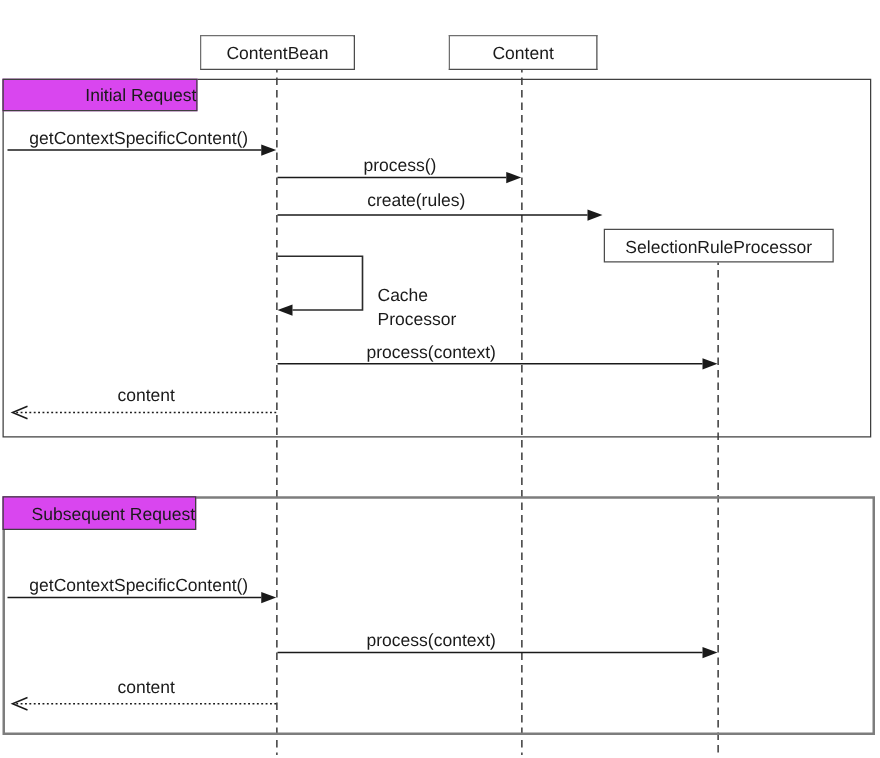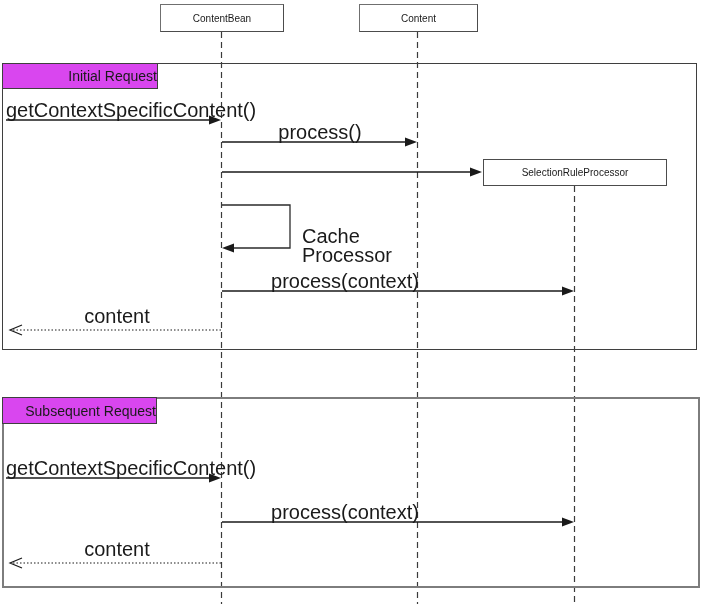--- a/index.html
+++ b/index.html
@@ -6,37 +6,37 @@
   .canvas{
     position:relative;width:704px;height:606px;background:#ffffff;
     font-family:"Liberation Sans","DejaVu Sans",sans-serif;
     color:#1a1a1a;overflow:hidden;
   }
   .layer{position:absolute;left:0;top:0;width:704px;height:606px;}
   .actor-box{
     position:absolute;background:#ffffff;
     border:1px solid #6f6f6f;border-right-color:#4c4c4c;border-bottom-color:#4c4c4c;
     display:flex;align-items:center;justify-content:center;
-    font-size:10px;white-space:nowrap;box-sizing:border-box;
+    font-size:14px;white-space:nowrap;box-sizing:border-box;margin-top:24px;
   }
   #actor-contentbean{left:160px;top:4px;width:124px;height:28px;}
   #actor-content{left:359px;top:4px;width:119px;height:28px;}
   #actor-selectionruleprocessor{left:483px;top:159px;width:184px;height:27px;border-color:#4c4c4c;}
   .frame{position:absolute;box-sizing:border-box;background:transparent;}
   #frame-initial{left:2px;top:63px;width:695px;height:287px;border:1px solid #3f3f3f;}
   #frame-subsequent{left:2px;top:397px;width:698px;height:191px;border:2px solid #7d7d7d;}
   .frame-label{
     position:absolute;background:#d946ef;border:1px solid #3f3f3f;
     display:flex;align-items:center;justify-content:flex-end;
     font-size:14px;white-space:nowrap;box-sizing:border-box;
   }
   #frame-label-initial{left:2px;top:63px;width:156px;height:26px;}
   #frame-label-subsequent{left:2px;top:397px;width:155px;height:27px;}
   .msg-label{
-    position:absolute;font-size:20px;text-align:center;
+    position:absolute;font-size:14px;text-align:center;
     white-space:nowrap;line-height:15px;
   }
   #lbl-f1-m1{left:6px;top:103px;width:210px;}
   #lbl-f1-m2{left:222px;top:125px;width:196px;}
   #lbl-f1-m3{left:222px;top:153px;width:222px;}
   #lbl-f1-m4{left:302px;top:227px;width:80px;text-align:left;white-space:normal;line-height:19px;}
   #lbl-f1-m5{left:245px;top:274px;width:200px;}
   #lbl-f1-m6{left:17px;top:309px;width:200px;}
   #lbl-f2-m1{left:6px;top:461px;width:210px;}
   #lbl-f2-m2{left:245px;top:505px;width:200px;}
@@ -95,20 +95,21 @@
   </div>
   <div class="actor-box" id="actor-content">
     <span>Content</span>
   </div>
   <div class="actor-box" id="actor-selectionruleprocessor">
     <span>SelectionRuleProcessor</span>
   </div>
 
   <div class="msg-label" id="lbl-f1-m1">getContextSpecificContent()</div>
   <div class="msg-label" id="lbl-f1-m2">process()</div>
+  <div class="msg-label" id="lbl-f1-m3">create(rules)</div>
   <div class="msg-label" id="lbl-f1-m4">Cache Processor</div>
   <div class="msg-label" id="lbl-f1-m5">process(context)</div>
   <div class="msg-label" id="lbl-f1-m6">content</div>
 
   <div class="msg-label" id="lbl-f2-m1">getContextSpecificContent()</div>
   <div class="msg-label" id="lbl-f2-m2">process(context)</div>
   <div class="msg-label" id="lbl-f2-m3">content</div>
 
 </div>
 

